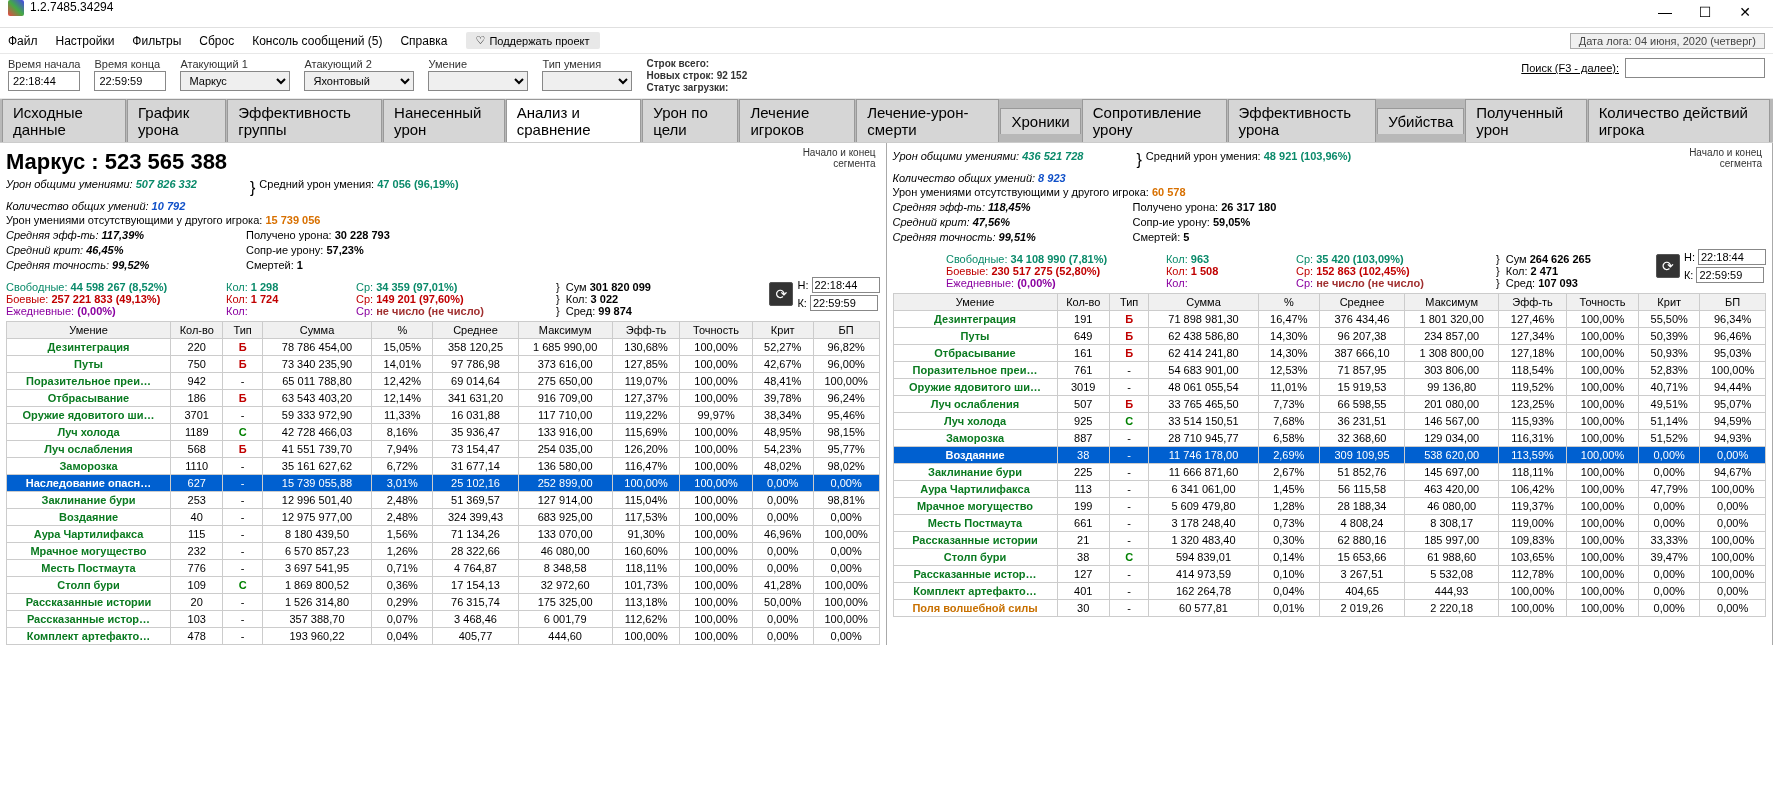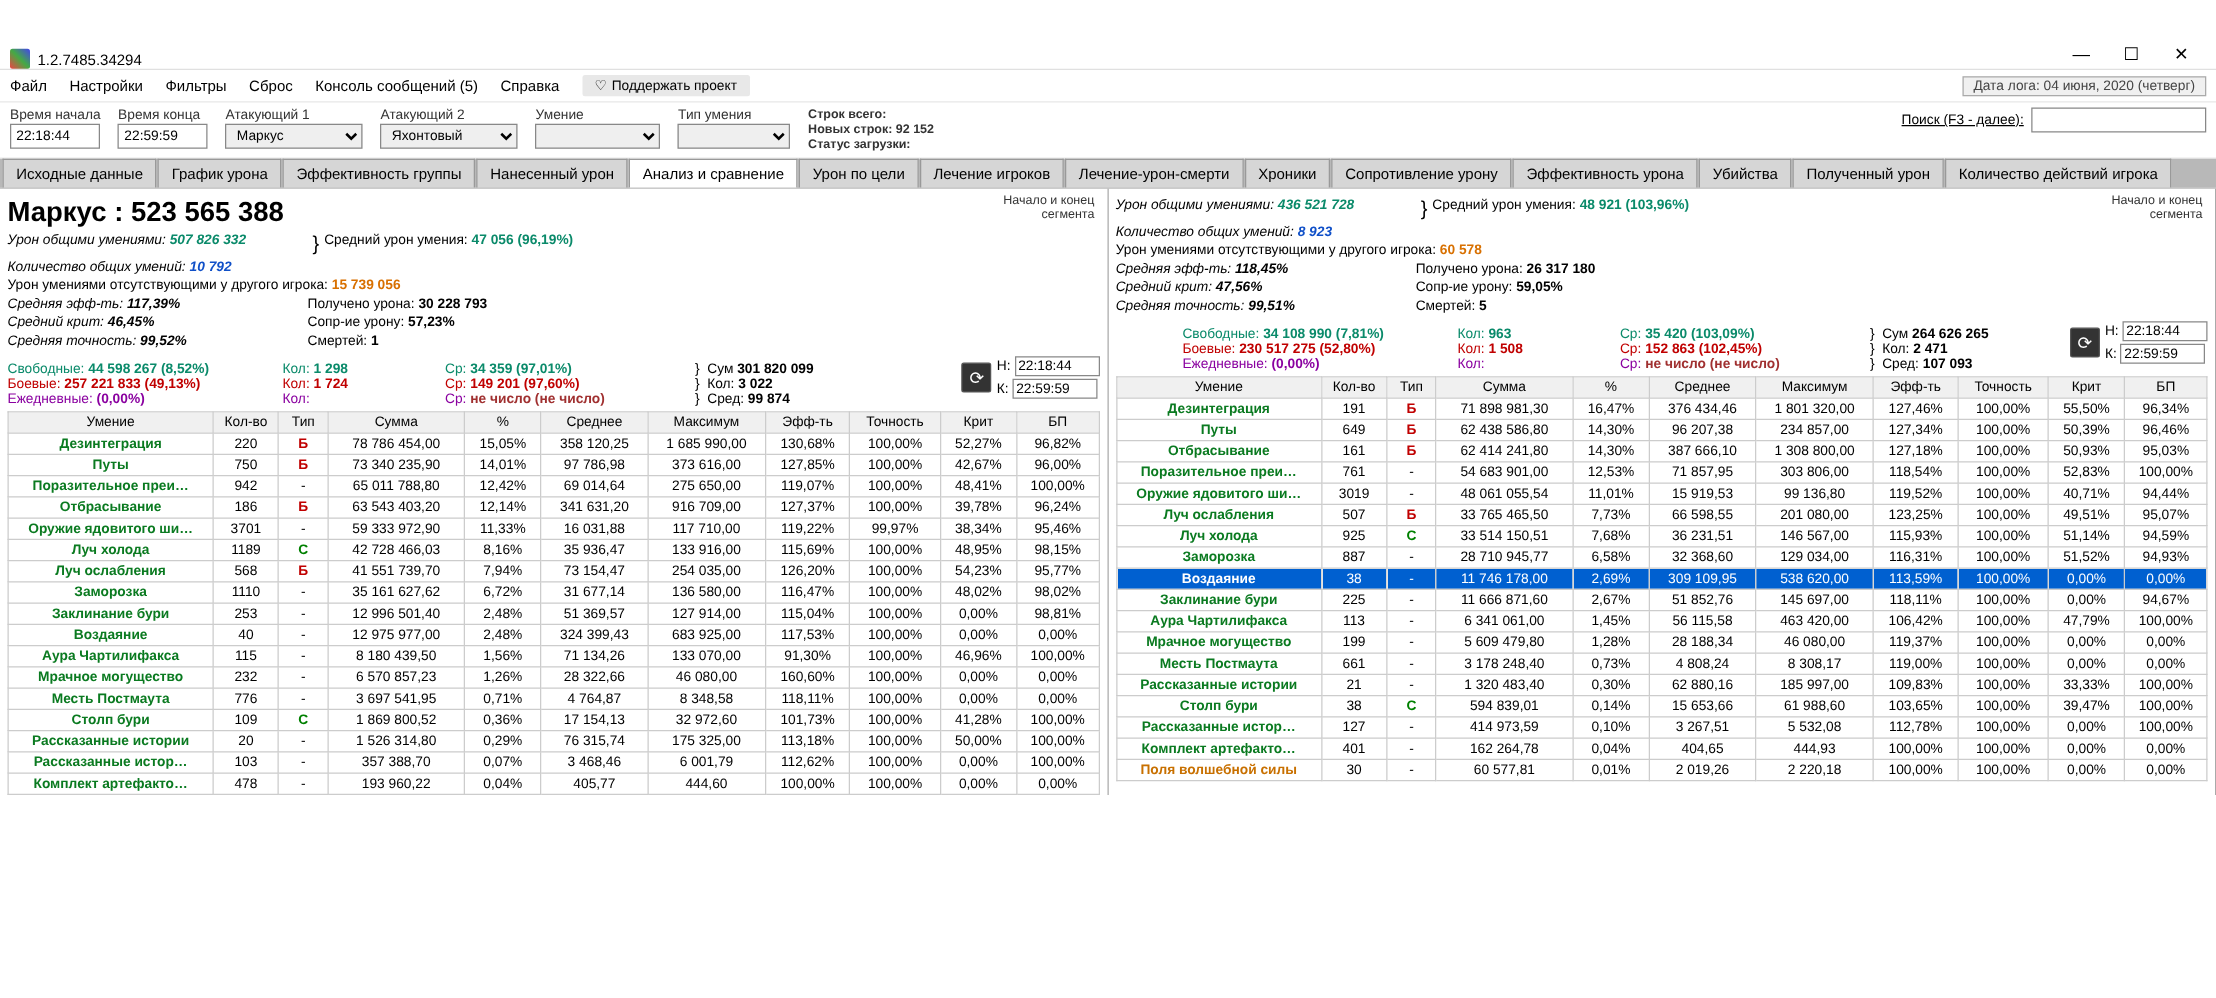--- a/index.html
+++ b/index.html
@@ -1,32 +1,32 @@
 <!DOCTYPE html>
 <html><head>
 <meta charset="utf-8">
 <style>
 * { box-sizing: border-box; margin: 0; padding: 0; font-family: "Segoe UI", Tahoma, sans-serif; }
 body { background: #fff; font-size: 11px; color: #000; width: 1773px; }
-.titlebar { display: flex; align-items: flex-end; height: 28px; padding: 0 8px; border-bottom: 1px solid #e0e0e0; margin-top: 28px; }
+.titlebar { display: flex; align-items: flex-start; height: 28px; padding: 0 8px; border-bottom: 1px solid #e0e0e0; }
 .titlebar .icon { width: 16px; height: 16px; margin-right: 6px; background: linear-gradient(45deg,#e44,#4a4,#44e); border-radius: 2px; }
 .titlebar .title { flex: 1; font-size: 12px; }
 .titlebar .winbtn { width: 40px; height: 24px; display: flex; align-items: center; justify-content: center; font-size: 14px; }
 .menubar { display: flex; align-items: center; height: 26px; padding: 0 8px; gap: 18px; border-bottom: 1px solid #e8e8e8; }
 .menubar .mitem { font-size: 12px; }
 .menubar .support { background: #e8e8e8; padding: 2px 10px; border-radius: 2px; display: flex; align-items: center; gap: 4px; }
 .datelog { margin-left: auto; border: 1px solid #aaa; background: #f0f0f0; padding: 1px 8px; font-size: 11px; color: #444; }
 .filters { display: flex; align-items: flex-start; padding: 4px 8px; gap: 14px; border-bottom: 1px solid #e8e8e8; }
 .fgroup { display: flex; flex-direction: column; }
 .fgroup label { font-size: 11px; color: #333; margin-bottom: 1px; }
 .fgroup input, .fgroup select { border: 1px solid #888; padding: 1px 4px; font-size: 11px; height: 20px; }
 .segstats { font-size: 10px; color: #333; line-height: 1.2; font-weight: bold; }
 .search-area { margin-left: auto; display: flex; align-items: center; gap: 6px; text-decoration: underline; }
 .tabs { display: flex; align-items: center; border-bottom: 1px solid #ccc; padding: 0 2px; background: #b8b8b8; }
-.tab { padding: 4px 10px; font-size: 12px; background: #d6d6d6; border: 1px solid #999; border-bottom: none; margin-right: 1px; }
+.tab { padding: 4px 10px; font-size: 15px; background: #d6d6d6; border: 1px solid #999; border-bottom: none; margin-right: 1px; }
 .tab.active { background: #fff; }
 .main { display: flex; }
 .panel { width: 50%; border-right: 1px solid #aaa; padding: 6px 6px 0 6px; }
 .phead { font-size: 22px; font-weight: 700; margin-bottom: 2px; }
 .stats { display: flex; flex-wrap: wrap; font-size: 11px; line-height: 1.35; }
 .stats > div { white-space: nowrap; }
 .col1 { width: 240px; font-style: italic; }
 .stats b { font-weight: 700; }
 .teal { color: #0a8a6a; }
 .blue { color: #1050c8; }
@@ -300,20 +300,33 @@
             <td class="">-</td>
             <td>35 161 627,62</td>
             <td>6,72%</td>
             <td>31 677,14</td>
             <td>136 580,00</td>
             <td>116,47%</td>
             <td>100,00%</td>
             <td>48,02%</td>
             <td>98,02%</td>
           </tr>
+          <tr class="selected">
+            <td class="skill">Наследование опасн…</td>
+            <td>627</td>
+            <td class="">-</td>
+            <td>15 739 055,88</td>
+            <td>3,01%</td>
+            <td>25 102,16</td>
+            <td>252 899,00</td>
+            <td>100,00%</td>
+            <td>100,00%</td>
+            <td>0,00%</td>
+            <td>0,00%</td>
+          </tr>
           <tr>
             <td class="skill">Заклинание бури</td>
             <td>253</td>
             <td class="">-</td>
             <td>12 996 501,40</td>
             <td>2,48%</td>
             <td>51 369,57</td>
             <td>127 914,00</td>
             <td>115,04%</td>
             <td>100,00%</td>

